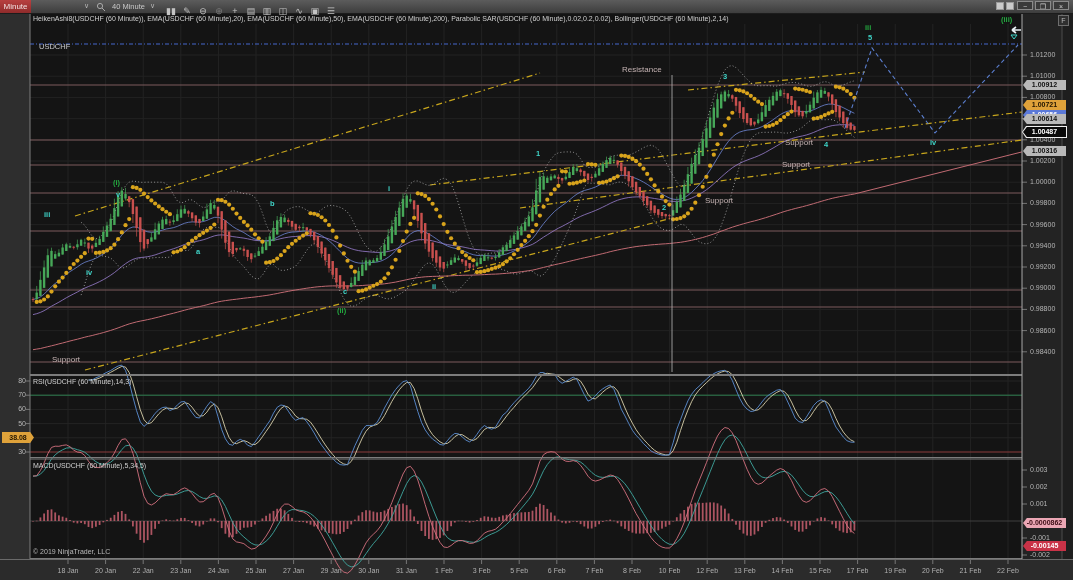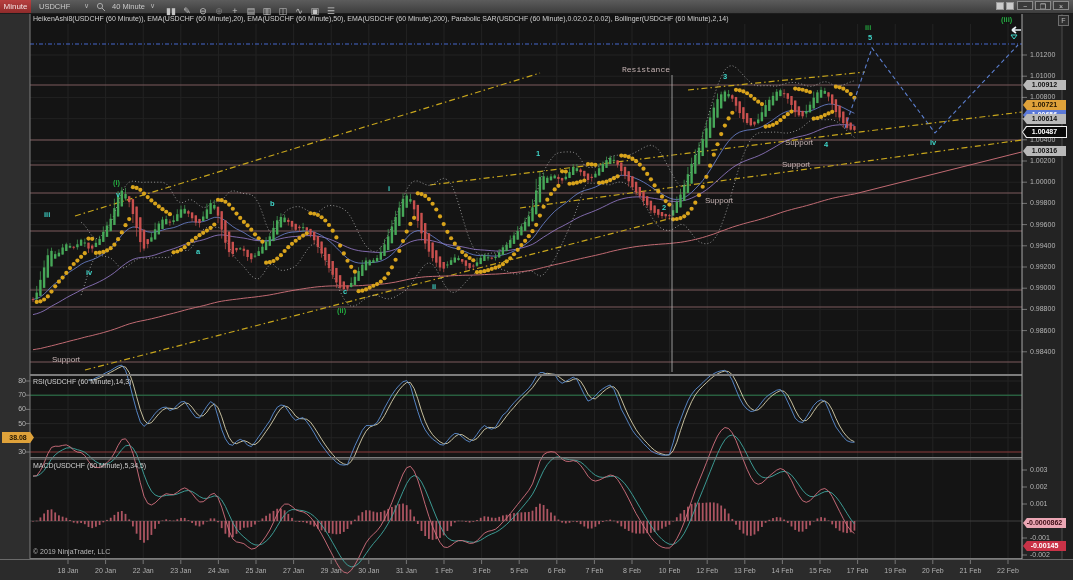--- a/index.html
+++ b/index.html
@@ -1084,21 +1084,21 @@
       <line x1="30" y1="558.5" x2="1022" y2="558.5" stroke="#7c7c7c" stroke-width="1"></line>
       <line x1="30" y1="375.5" x2="1022" y2="375.5" stroke="#7c7c7c" stroke-width="1"></line>
       <line x1="30" y1="459" x2="1022" y2="459" stroke="#7c7c7c" stroke-width="1"></line>
       <line x1="30" y1="13" x2="30" y2="559" stroke="#7c7c7c" stroke-width="1"></line>
       <line x1="1022" y1="13" x2="1022" y2="559" stroke="#a9a9a9" stroke-width="1"></line>
       <line x1="1062" y1="13" x2="1062" y2="559" stroke="#4c4c4c" stroke-width="1"></line>
     </svg>
 
   <div class="toolbar">
     <div class="chart-tab">Minute</div>
-    <div class="tb-text" style="left:39px;">USDCHF</div>
+    <div class="tb-text" style="left:39px;margin-top:40px;">USDCHF</div>
     <div class="chev" style="left:84px;">∨</div>
     <svg width="10" height="10" style="left:96px;top:2px;">
       <circle cx="4" cy="4" r="2.6" fill="none" stroke="#a9a9a9" stroke-width="1"></circle>
       <line x1="6" y1="6" x2="9" y2="9" stroke="#a9a9a9" stroke-width="1"></line>
     </svg>
     <div class="tb-text" style="left:112px;">40 Minute</div>
     <div class="chev" style="left:150px;">∨</div>
     <div class="icons" id="tb-icons"><span class="tb-icon">▮▮</span><span class="tb-icon">✎</span><span class="tb-icon">⊖</span><span class="tb-icon dim">⊕</span><span class="tb-icon">+</span><span class="tb-icon">▤</span><span class="tb-icon">▥</span><span class="tb-icon">◫</span><span class="tb-icon">∿</span><span class="tb-icon">▣</span><span class="tb-icon">☰</span></div>
     <div class="winsq" style="left:996px;"></div>
     <div class="winsq" style="left:1006px;"></div>
@@ -1192,19 +1192,19 @@
       <div class="wave" style="left:536px;top:149px;color:#3fd4c8;">1</div>
       <div class="wave" style="left:662px;top:203px;color:#3fd4c8;">2</div>
       <div class="wave" style="left:723px;top:72px;color:#3fd4c8;">3</div>
       <div class="wave" style="left:824px;top:140px;color:#3fd4c8;">4</div>
       <div class="wave" style="left:868px;top:33px;color:#3fd4c8;">5</div>
       <div class="wave" style="left:930px;top:138px;color:#3fd4c8;">iv</div>
       <div class="wave" style="left:113px;top:178px;color:#23a93f;">(i)</div>
       <div class="wave" style="left:337px;top:306px;color:#23a93f;text-align:center;">(ii)</div>
       <div class="wave" style="left:865px;top:23px;color:#23a93f;">iii</div>
       <div class="wave" style="left:1001px;top:15px;color:#23a93f;">(iii)</div>
-      <div class="srlab" style="left:622px;top:65px;font-family:Liberation Mono, monospace;">Resistance</div>
+      <div class="srlab" style="left:622px;top:65px;">Resistance</div>
       <div class="srlab" style="left:785px;top:138px;">Support</div>
       <div class="srlab" style="left:782px;top:160px;">Support</div>
       <div class="srlab" style="left:705px;top:196px;">Support</div>
       <div class="srlab" style="left:52px;top:355px;">Support</div>
     </div>
 </div>
 
 </body></html>

